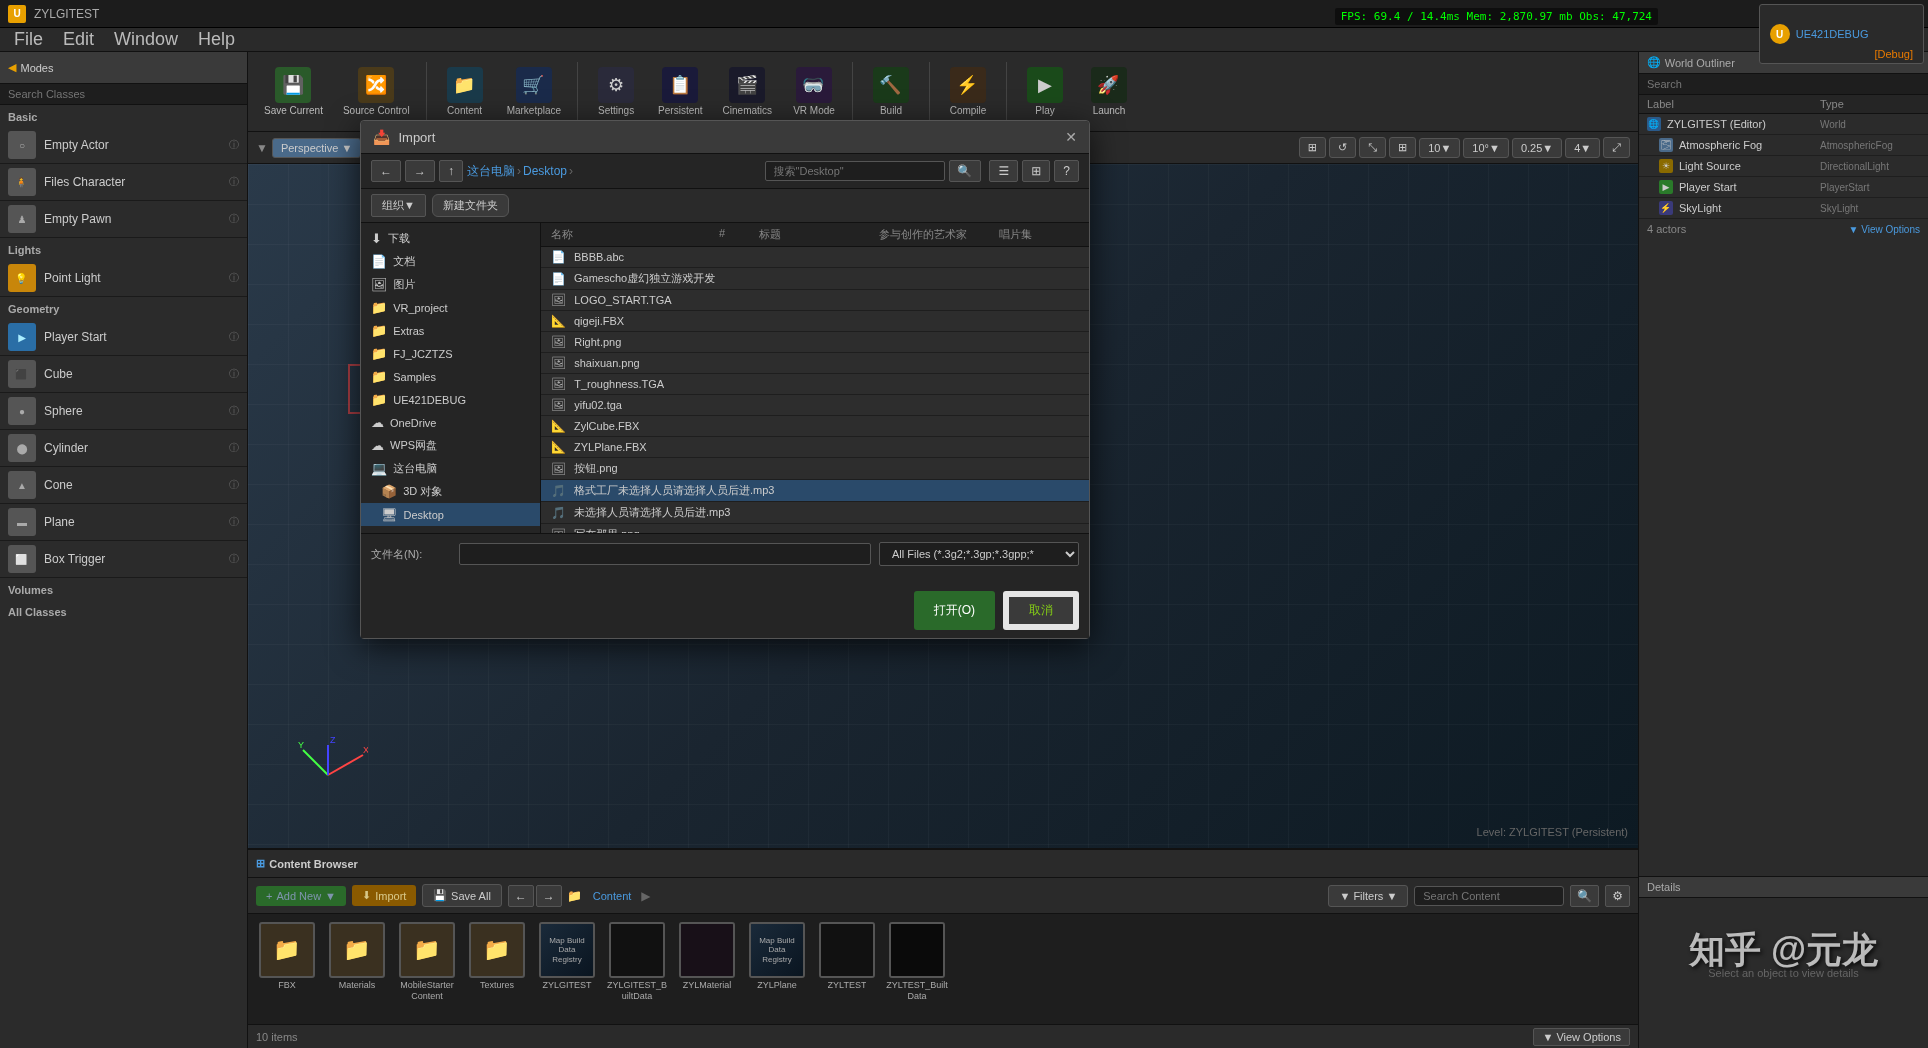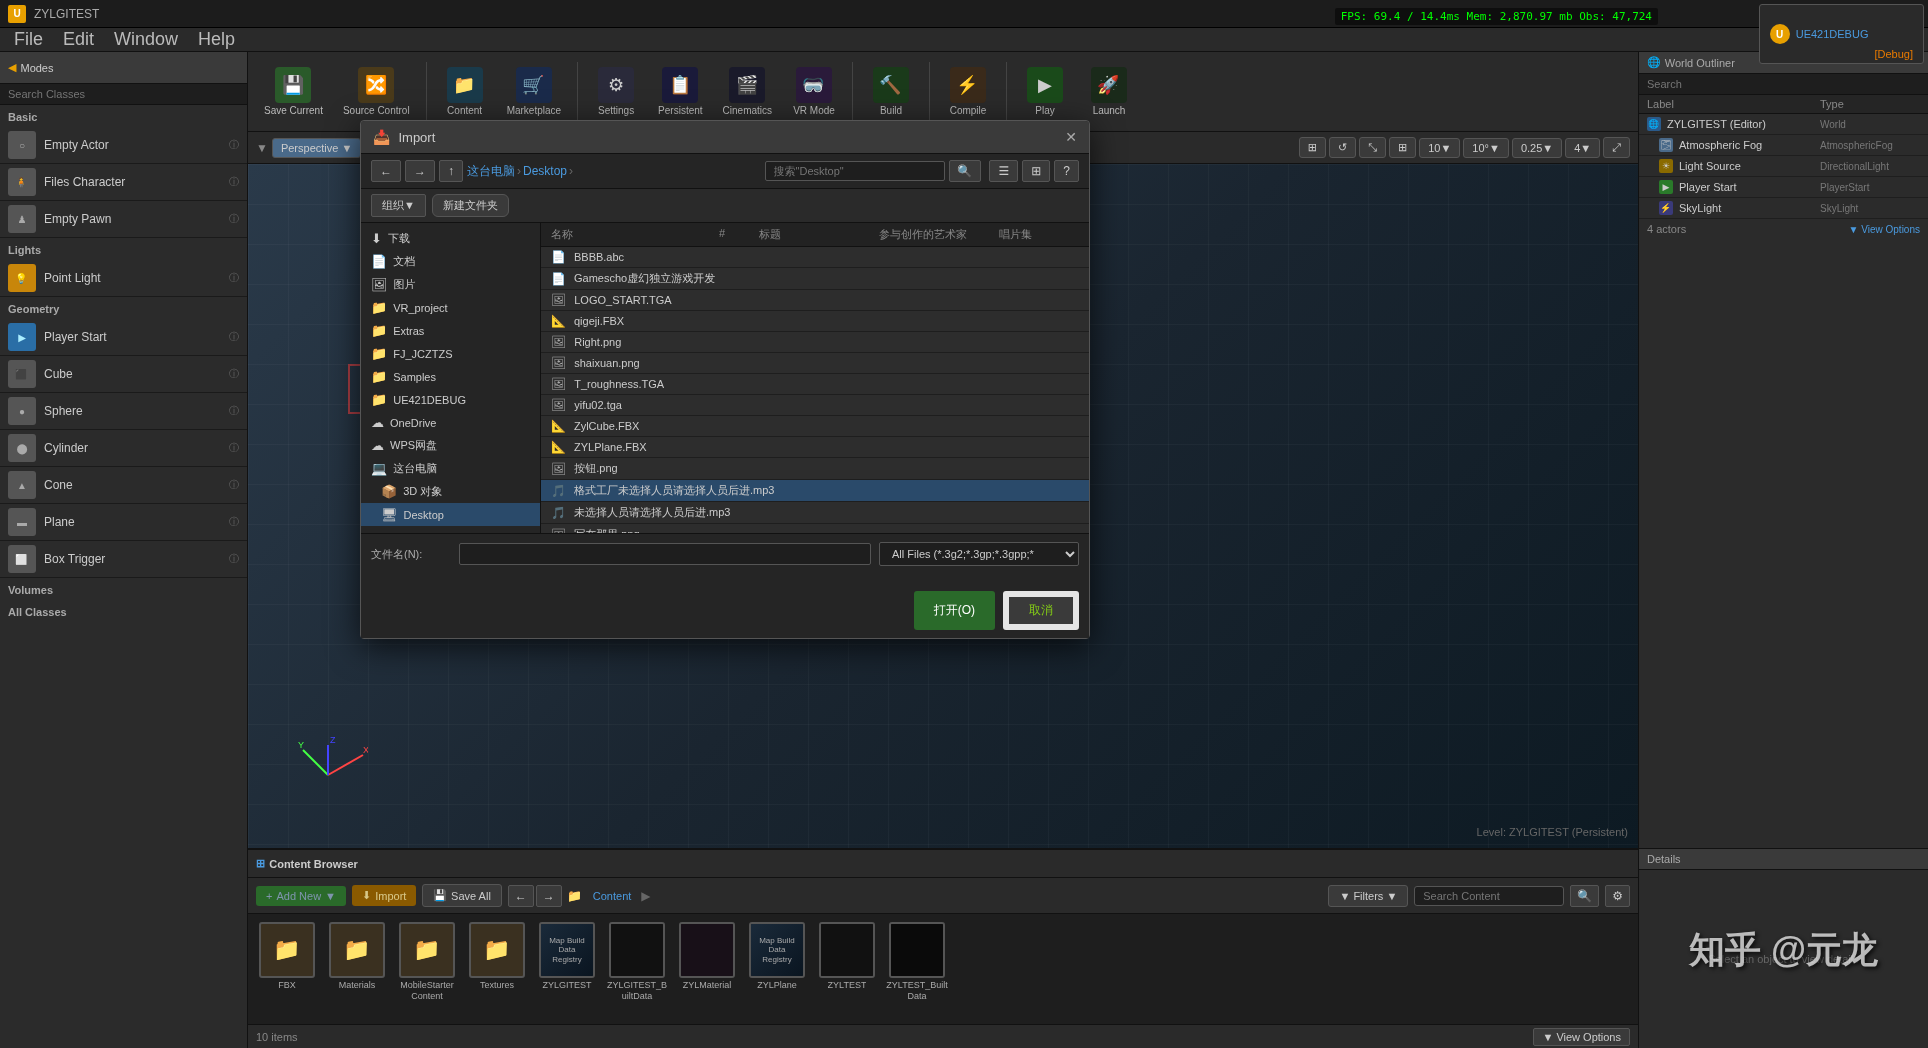--- a/index.html
+++ b/index.html
@@ -71,21 +71,21 @@
     .outliner-item { display: flex; align-items: center; padding: 3px 8px; cursor: pointer; border-bottom: 1px solid #1e1e1e; }
     .outliner-item .oi-icon { width: 14px; height: 14px; border-radius: 2px; margin-right: 6px; display: flex; align-items: center; justify-content: center; font-size: 9px; }
     .oi-world { background: #2a5a8a; }
     .oi-fog { background: #4a6a8a; }
     .oi-light { background: #8a6a00; }
     .oi-player { background: #2a7a2a; }
     .oi-sky { background: #3a3a7a; }
     .outliner-item .oi-label { flex: 1; color: #ccc; font-size: 11px; }
     .outliner-item .oi-type { width: 100px; color: #777; font-size: 10px; }
     .actors-count { padding: 4px 8px; color: #888; font-size: 11px; display: flex; align-items: center; justify-content: space-between; }
-    #details-panel { height: 200px; border-top: 1px solid #111; display: flex; flex-direction: column; }
+    #details-panel { height: 172px; border-top: 1px solid #111; display: flex; flex-direction: column; }
     #details-header { background: #3a3a3a; padding: 4px 8px; font-size: 11px; color: #aaa; border-bottom: 1px solid #111; }
     #details-content { flex: 1; display: flex; align-items: center; justify-content: center; color: #666; font-size: 11px; }
 
     
     #content-browser { background: #1e1e1e; border-top: 2px solid #111; flex-shrink: 0; }
     #cb-title-bar { background: #2a2a2a; height: 28px; display: flex; align-items: center; padding: 0 8px; border-bottom: 1px solid #111; }
     #cb-title-bar .cb-title { color: #ccc; font-size: 11px; font-weight: bold; display: flex; align-items: center; gap: 4px; }
     #cb-toolbar { background: #2a2a2a; height: 36px; display: flex; align-items: center; padding: 0 8px; gap: 6px; border-bottom: 1px solid #111; }
     .cb-btn { padding: 4px 10px; border-radius: 3px; font-size: 11px; cursor: pointer; display: flex; align-items: center; gap: 4px; }
     .cb-btn.green { background: #2a6a2a; color: #aaea; border: none; }

